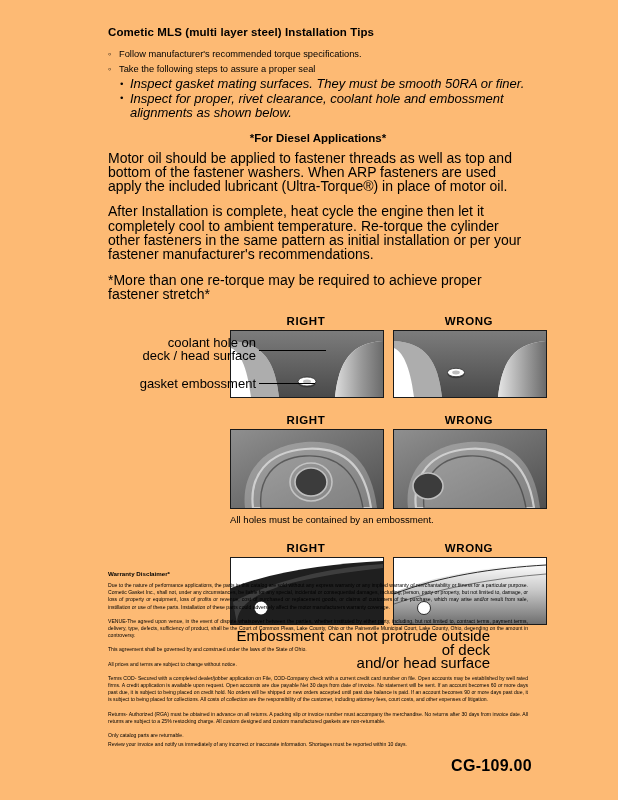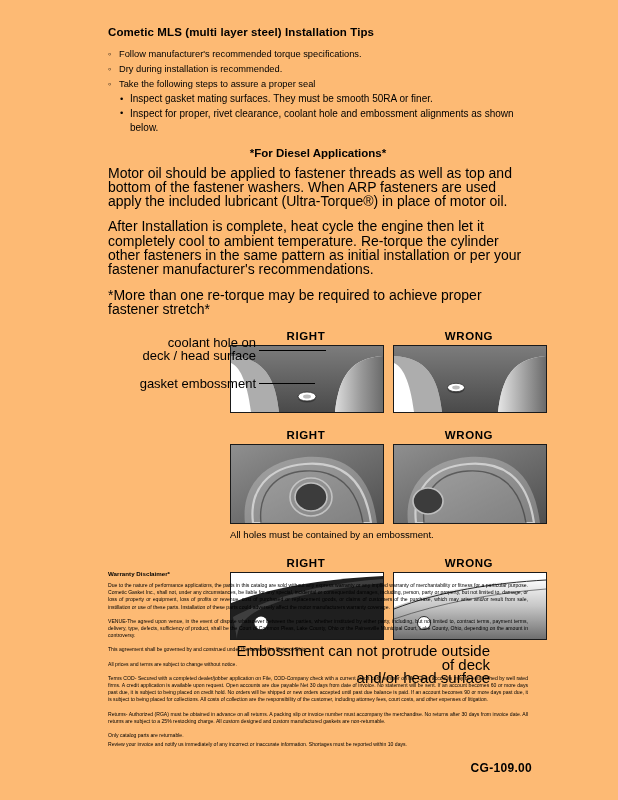--- a/index.html
+++ b/index.html
@@ -62,22 +62,23 @@
     left: 0;
     top: -0.5px;
     font-size: 9.5px;
   }
   ul.solid {
     margin-left: 12px;
   }
   ul.solid > li {
     position: relative;
     padding-left: 10px;
-    font-size: 10px;
+    font-size: 13px;
     line-height: 14.5px;
+    font-style: italic;
   }
   ul.solid > li::before {
     content: "\2022";
     position: absolute;
     left: 0;
     top: -0.5px;
     font-size: 9.5px;
   }
 
   
@@ -163,37 +164,36 @@
   .warranty p {
     font-size: 5.1px;
     line-height: 7.2px;
     margin: 0 0 7px 0;
     text-align: justify;
   }
   .docnum {
     position: absolute;
     right: 86px;
     bottom: 25px;
-    font-size: 12px;
+    font-size: 16px;
     font-weight: bold;
     letter-spacing: 0.3px;
   }
 </style>
 </head>
 <body>
 
 <div class="page">
 
   <div class="content">
 
     <h1 class="title">Cometic MLS (multi layer steel) Installation Tips</h1>
 
     <ul class="hollow">
       <li>Follow manufacturer's recommended torque specifications.</li>
-      <li>Dry during installation is recommended.</li>
       <li>Take the following steps to assure a proper seal</li>
     </ul>
 
     <ul class="solid">
       <li>Inspect gasket mating surfaces.  They must be smooth 50RA or finer.</li>
       <li>Inspect for proper, rivet clearance, coolant hole and embossment alignments as shown below.</li>
     </ul>
 
     <div class="gap-md"></div>
 

